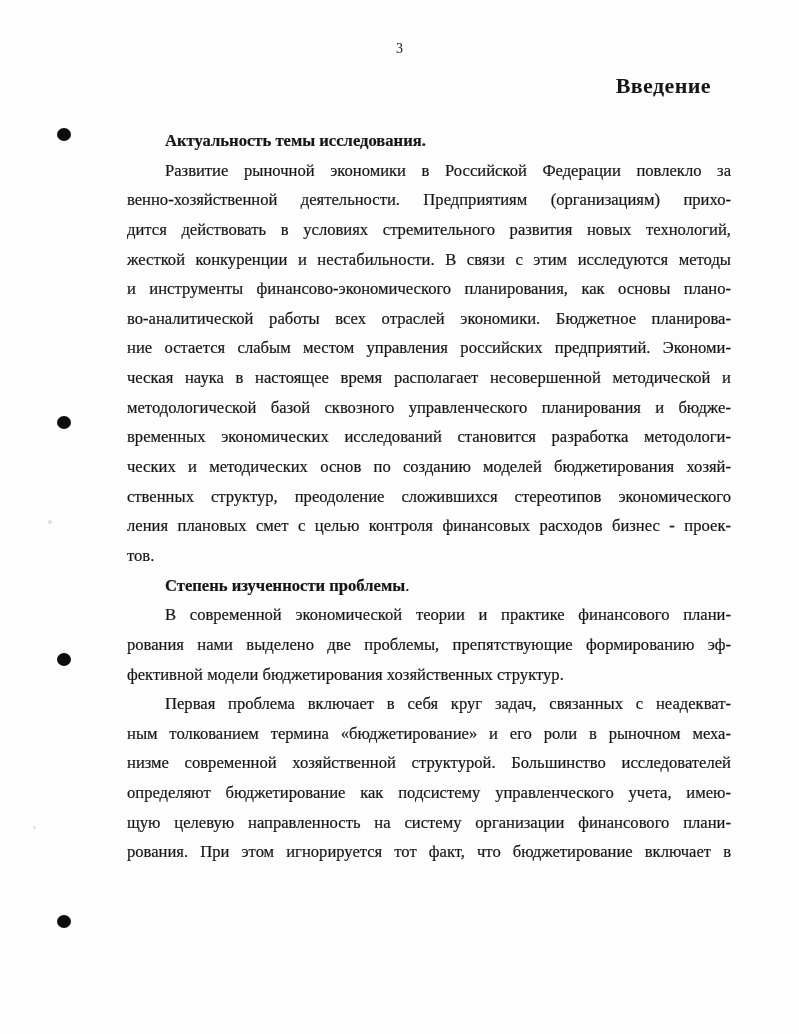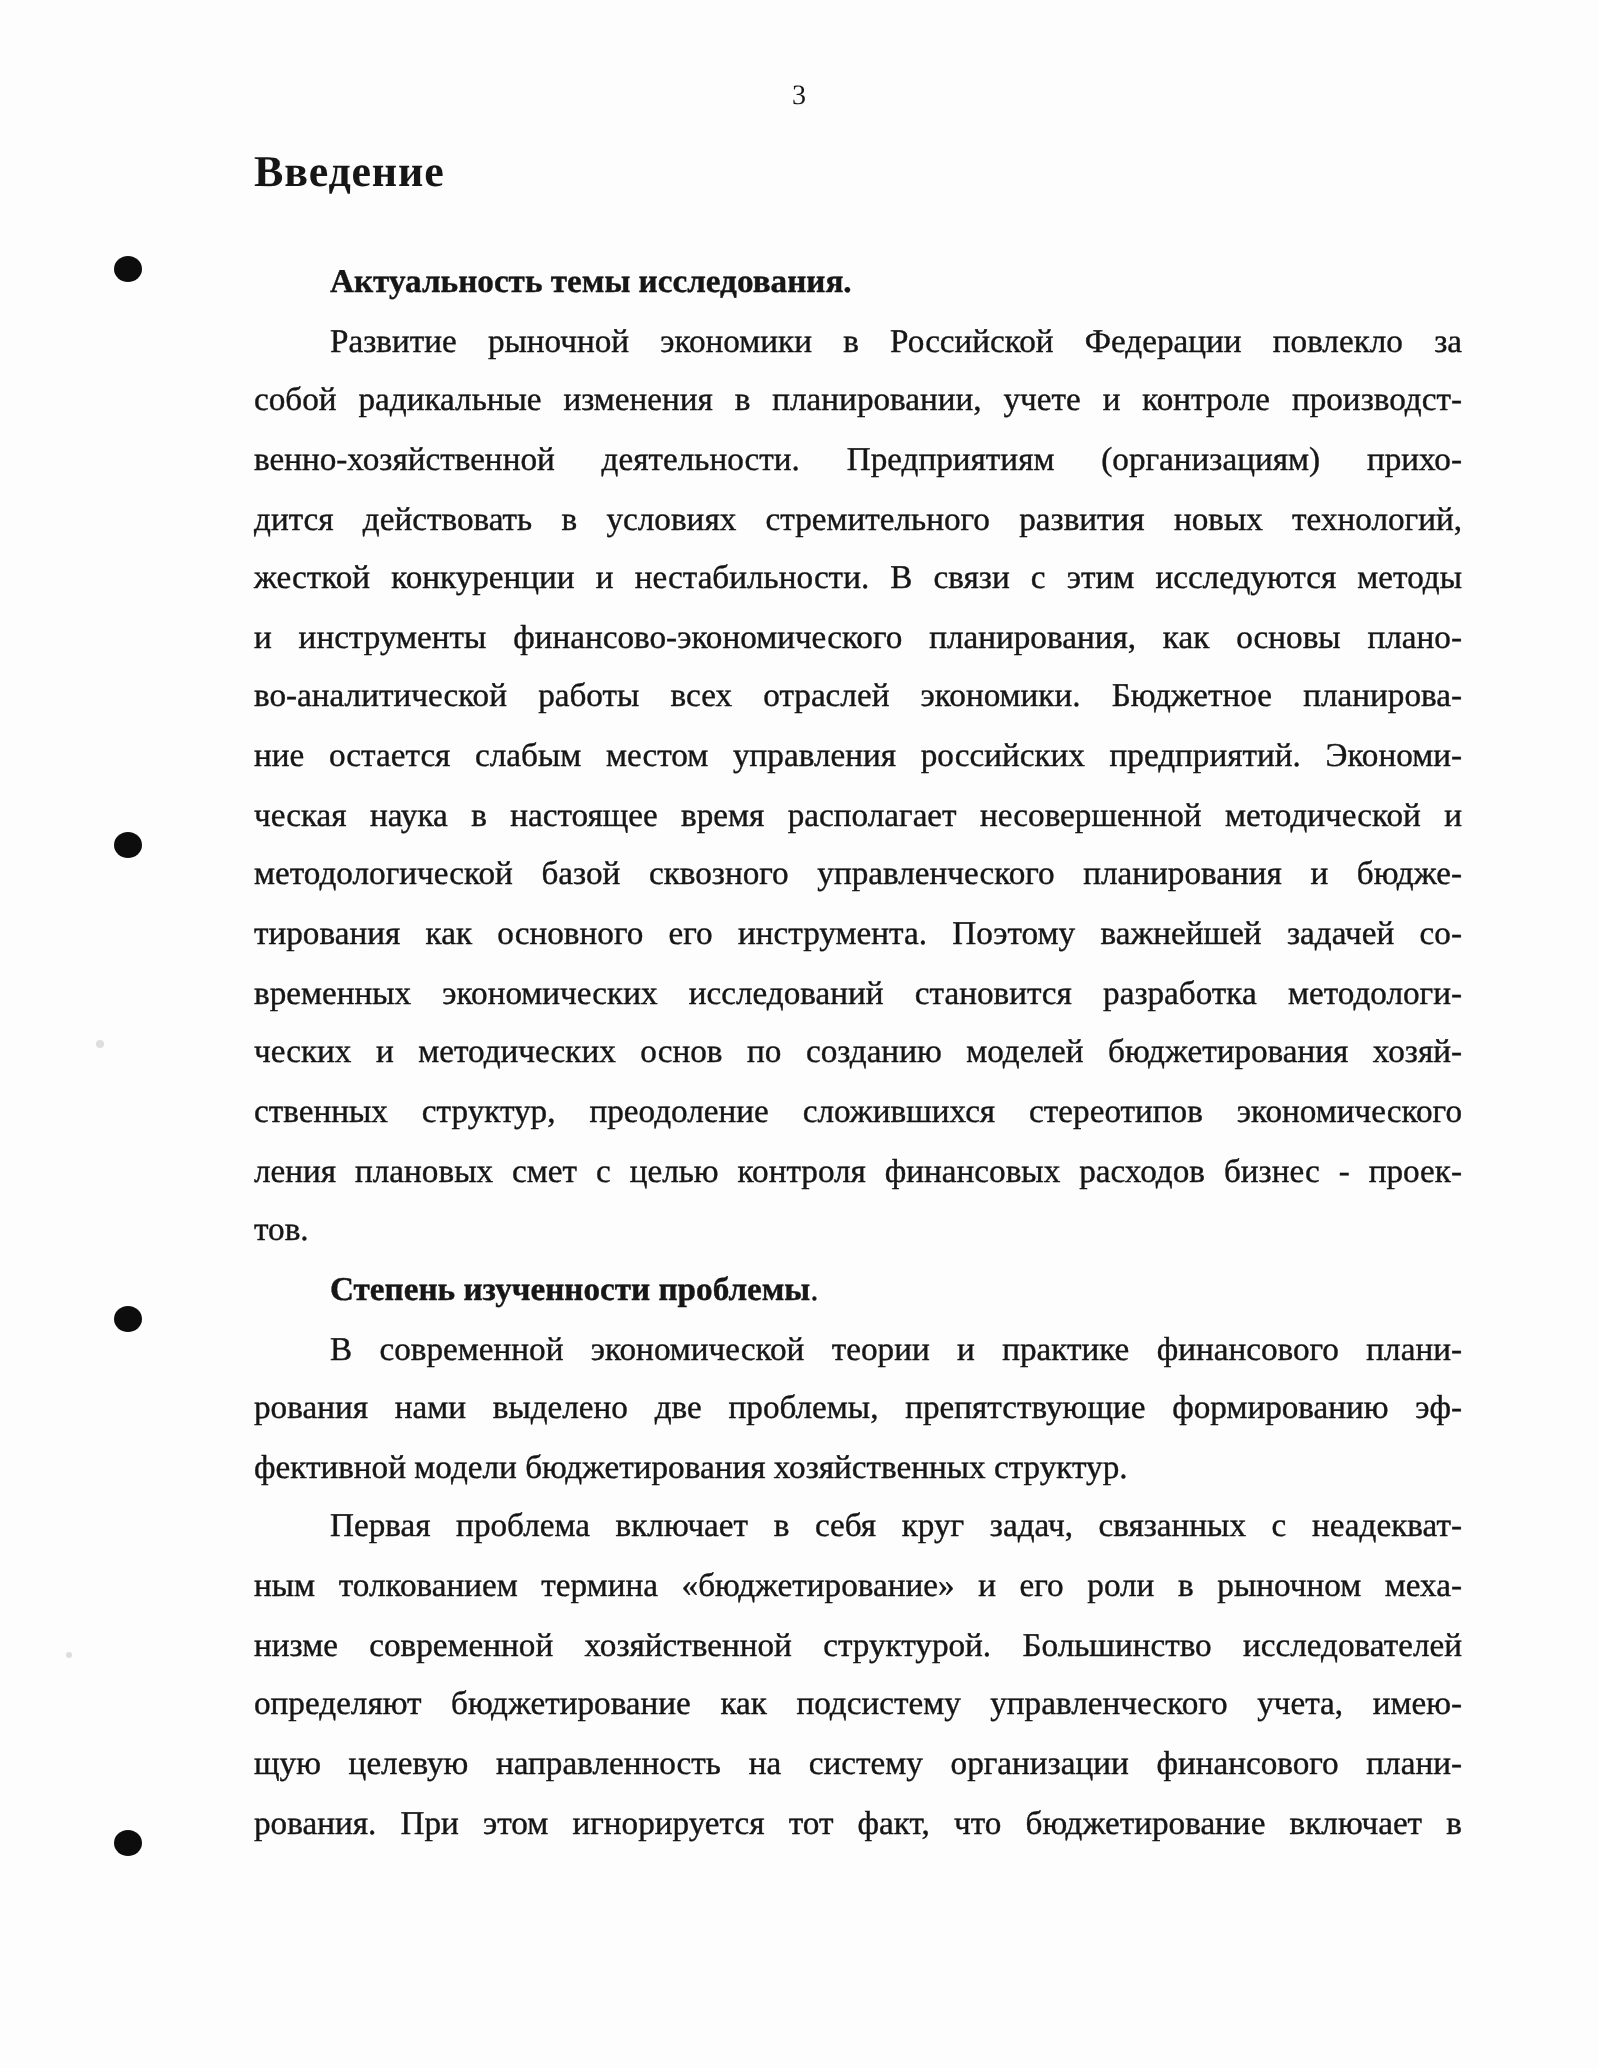--- a/index.html
+++ b/index.html
@@ -21,21 +21,21 @@
     text-align: center;
     font-size: 14px;
     line-height: 18px;
   }
   .doc-title {
     position: absolute;
     top: 71px;
     left: 127px;
     width: 584px;
     margin: 0;
-    text-align: left;
+    text-align: right;
     font-size: 22px;
     line-height: 30px;
     font-weight: bold;
     letter-spacing: 0.4px;
   }
   .content {
     position: absolute;
     top: 126px;
     left: 127px;
     width: 604px;
@@ -89,30 +89,28 @@
   <span class="speck s1"></span>
   <span class="speck s2"></span>
 
   <div class="page-number">3</div>
 
   <h1 class="doc-title">Введение</h1>
 
   <div class="content">
       <div class="line heading indent"><span>Актуальность темы исследования.</span></div>
       <div class="line indent">Развитие рыночной экономики в Российской Федерации повлекло за</div>
-      <div class="line">собой радикальные изменения в планировании, учете и контроле производст-</div>
       <div class="line">венно-хозяйственной деятельности. Предприятиям (организациям) прихо-</div>
       <div class="line">дится действовать в условиях стремительного развития новых технологий,</div>
       <div class="line">жесткой конкуренции и нестабильности. В связи с этим исследуются методы</div>
       <div class="line">и инструменты финансово-экономического планирования, как основы плано-</div>
       <div class="line">во-аналитической работы всех отраслей экономики. Бюджетное планирова-</div>
       <div class="line">ние остается слабым местом управления российских предприятий. Экономи-</div>
       <div class="line">ческая наука в настоящее время располагает несовершенной методической и</div>
       <div class="line">методологической базой сквозного управленческого планирования и бюдже-</div>
-      <div class="line">тирования как основного его инструмента. Поэтому важнейшей задачей со-</div>
       <div class="line">временных экономических исследований становится разработка методологи-</div>
       <div class="line">ческих и методических основ по созданию моделей бюджетирования хозяй-</div>
       <div class="line">ственных структур, преодоление сложившихся стереотипов экономического</div>
       <div class="line">ления плановых смет с целью контроля финансовых расходов бизнес - проек-</div>
       <div class="line lastline">тов.</div>
       <div class="line heading indent"><span>Степень изученности проблемы</span><span class="heading-tail">.</span></div>
       <div class="line indent">В современной экономической теории и практике финансового плани-</div>
       <div class="line">рования нами выделено две проблемы, препятствующие формированию эф-</div>
       <div class="line lastline">фективной модели бюджетирования хозяйственных структур.</div>
       <div class="line indent">Первая проблема включает в себя круг задач, связанных с неадекват-</div>

